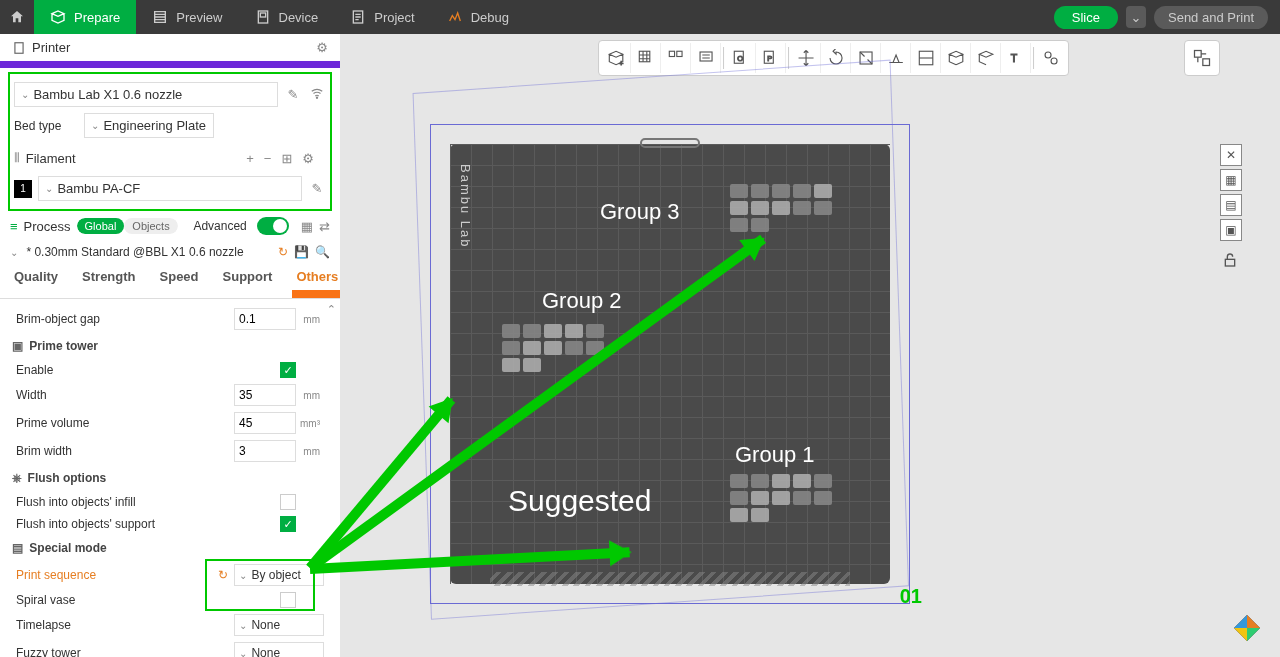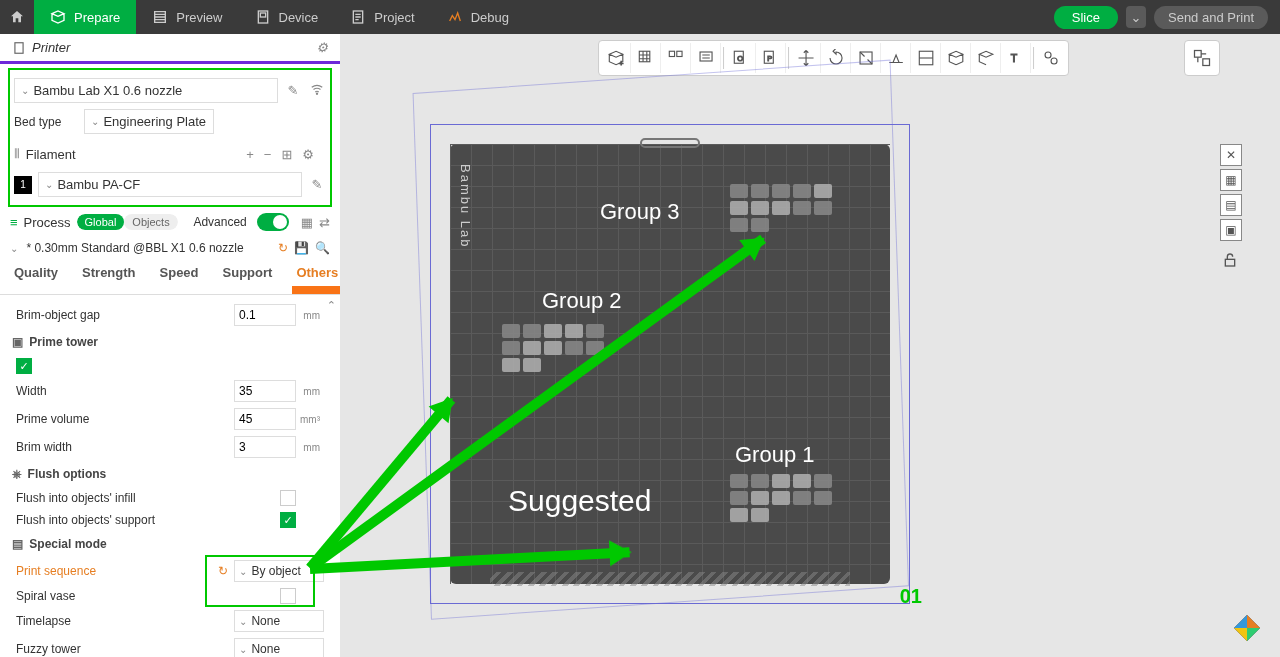--- a/index.html
+++ b/index.html
@@ -12,21 +12,21 @@
 .tab-icon { width: 16px; height: 16px; display: inline-block; }
 .top-right { margin-left: auto; display: flex; align-items: center; gap: 8px; padding-right: 12px; }
 .slice-btn { background: #00ae42; color: #fff; padding: 4px 18px; border-radius: 12px; font-size: 13px; cursor: pointer; }
 .dropdown-btn { background: #5a5a5a; width: 20px; height: 22px; border-radius: 4px; display: flex; align-items: center; justify-content: center; color: #ccc; cursor: pointer; }
 .send-btn { background: #5a5a5a; color: #ccc; padding: 4px 14px; border-radius: 12px; font-size: 13px; cursor: pointer; }
 
 .main { display: flex; height: calc(100% - 34px); }
 .sidebar { width: 340px; background: #fff; display: flex; flex-direction: column; font-size: 13px; color: #333; }
 .canvas-area { flex: 1; background: #e6e6e6; position: relative; }
 
-.section-header { display: flex; align-items: center; padding: 6px 12px; border-bottom: 3px solid #6d28d9; font-style: italic; }
+.section-header { display: flex; align-items: center; padding: 6px 12px; border-bottom: 7px solid #6d28d9; }
 .section-header .title { font-weight: 500; margin-left: 6px; }
 .section-header .gear { margin-left: auto; cursor: pointer; color: #888; }
 
 .green-box { border: 2px solid #00c800; }
 .printer-box { margin: 4px 8px 0 8px; padding: 4px 4px; }
 .dropdown-row { display: flex; align-items: center; padding: 4px 0; gap: 6px; }
 .chevron { color: #888; font-size: 10px; margin-right: 4px; }
 .dropdown-input { flex: 1; border: 1px solid #ddd; padding: 4px 6px; font-size: 13px; display: flex; align-items: center; background: #fff; }
 .edit-icon, .wifi-icon { width: 18px; color: #888; cursor: pointer; text-align: center; }
 .bed-row { padding: 2px 0 6px 0; display: flex; align-items: center; gap: 10px; }
@@ -241,20 +241,21 @@
       <div class="setting-row">
         <span class="label">Brim-object gap</span>
         <input class="input" value="0.1" style="">
         <span class="unit">mm</span>
       </div>
       <div class="group-header">
           <span class="icon">▣</span>
           <span>Prime tower</span>
         </div>
       <div class="setting-row">
+        <span class="label">Enable</span>
         <div class="checkbox checked">✓</div>
         <span class="unit"></span>
       </div>
       <div class="setting-row">
         <span class="label">Width</span>
         <input class="input" value="35" style="">
         <span class="unit">mm</span>
       </div>
       <div class="setting-row">
         <span class="label">Prime volume</span>

